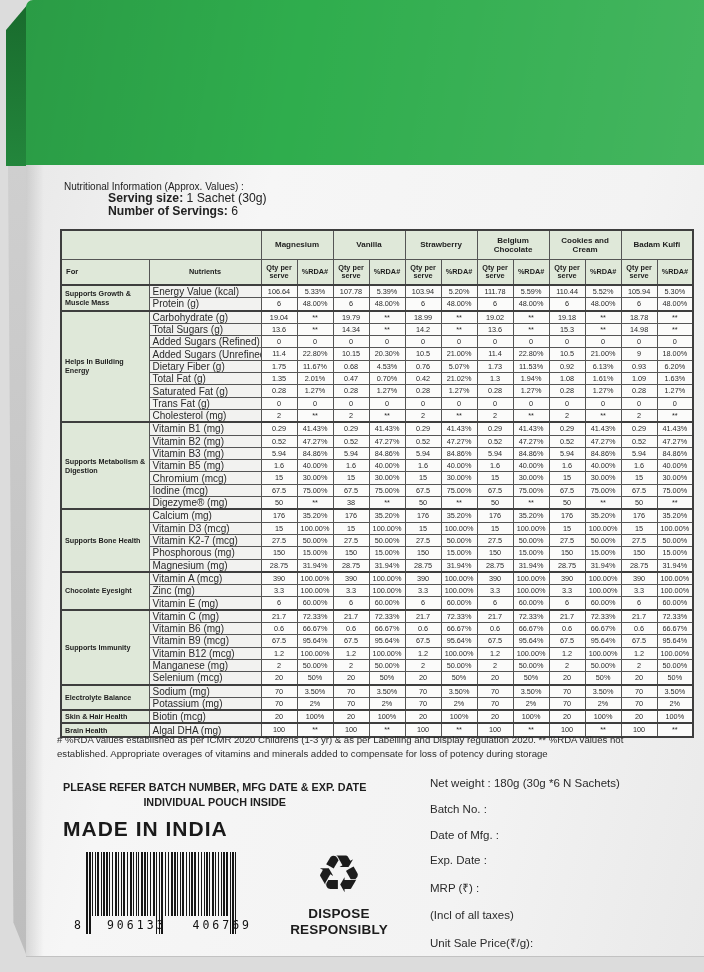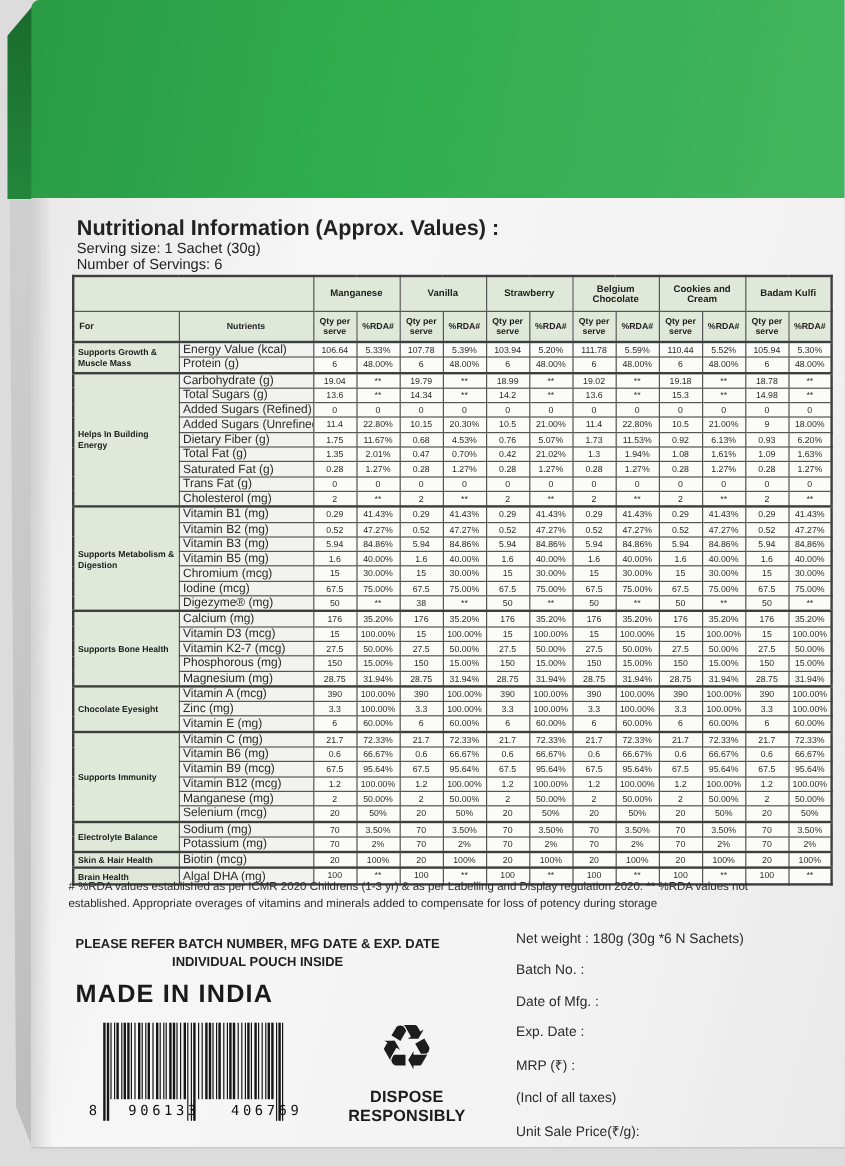--- a/index.html
+++ b/index.html
@@ -29,23 +29,23 @@
     position:absolute;left:26px;top:165px;width:18px;height:791px;
     background:linear-gradient(90deg,rgba(0,0,0,0.12),rgba(0,0,0,0));
   }
   .side-lower{
     position:absolute;left:8px;top:166px;width:18px;height:788px;
     background:linear-gradient(180deg,#cfcfcf,#bdbdbd);
     clip-path:polygon(0 0,100% 0,100% 100%,30% 96%);
   }
   
   .title-block{position:absolute;left:64px;top:181px;line-height:1.1;}
-  .title-line1{font-size:18px;font-weight:bold;}
+  .title-line1{font-size:10px;font-weight:normal;}
   .title-line2{font-size:12.2px;}
-  .title-line2 b{font-weight:normal;}
+  .title-line2 b{font-weight:bold;margin-left:44px;}
   
   .table-wrap{position:absolute;left:60px;top:229px;}
   table.nutri{border-collapse:collapse;table-layout:fixed;width:632px;background:#fafafa;}
   table.nutri th,table.nutri td{border:1px solid #555;overflow:hidden;}
   table.nutri thead th{
     background:var(--table-green,#dfe8d9);
     font-weight:bold;color:#1e1e1e;text-align:center;
   }
   th.flavor{font-size:8px;padding:2px 1px;line-height:1.15;height:24px;}
   th.blank{background:var(--table-green,#dfe8d9);}
@@ -127,21 +127,21 @@
         <col style="width:36px">
         <col style="width:36px">
         <col style="width:36px">
         <col style="width:36px">
         <col style="width:36px">
         <col style="width:36px">
       </colgroup>
       <thead>
         <tr>
           <th class="blank" colspan="2"></th>
-          <th class="flavor" colspan="2">Manganese</th>
+          <th class="flavor" colspan="2">Magnesium</th>
           <th class="flavor" colspan="2">Vanilla</th>
           <th class="flavor" colspan="2">Strawberry</th>
           <th class="flavor" colspan="2">Belgium Chocolate</th>
           <th class="flavor" colspan="2">Cookies and Cream</th>
           <th class="flavor" colspan="2">Badam Kulfi</th>
         </tr>
         <tr>
           <th class="subhead left">For</th>
           <th class="subhead">Nutrients</th>
           <th class="subhead">Qty per serve</th>

